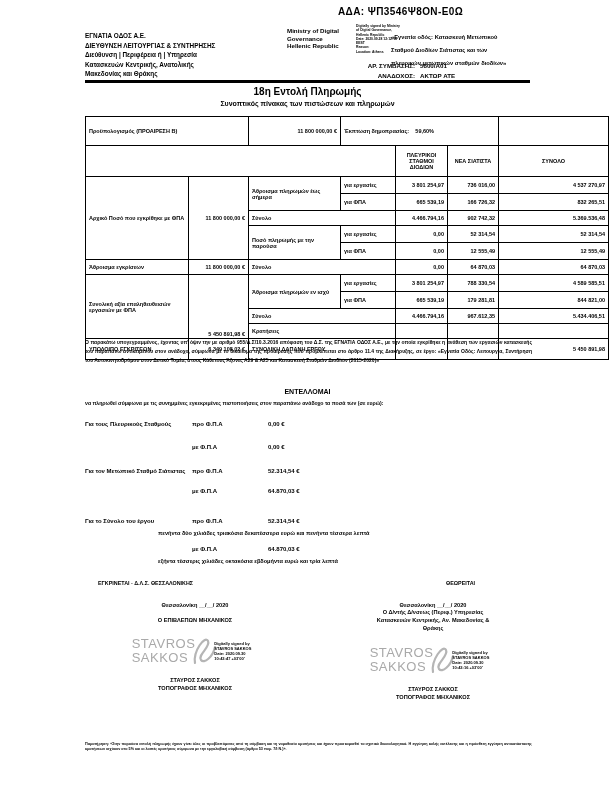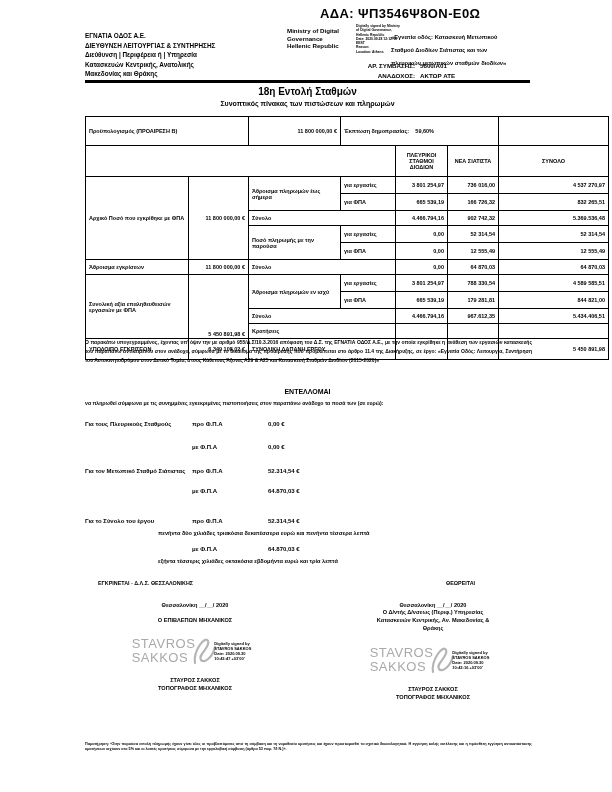--- a/index.html
+++ b/index.html
@@ -1,20 +1,20 @@
 <!DOCTYPE html>
 <html><head>
 <meta charset="utf-8">
 <style>
   html,body{margin:0;padding:0;background:#e8e8e8;}
   .page{position:relative;width:612px;height:792px;background:#ffffff;margin:0 auto;
         font-family:"Liberation Sans",sans-serif;color:#000;overflow:hidden;}
   .b{font-weight:bold;}
   
-  .ada{position:absolute;left:320px;top:6px;font-size:13px;letter-spacing:.4px;}
+  .ada{position:absolute;left:338px;top:6px;font-size:10px;letter-spacing:.4px;}
   .org{position:absolute;left:85px;top:31px;font-size:6.4px;font-weight:bold;line-height:9.6px;width:190px;}
   .ministry{position:absolute;left:287px;top:27px;width:66px;font-size:6.2px;font-weight:bold;line-height:7.6px;}
   .stamp{position:absolute;left:356px;top:24px;width:57px;font-size:3.4px;font-weight:bold;line-height:4.3px;}
   .project{position:absolute;left:391px;top:31px;width:150px;font-size:5.8px;font-weight:bold;line-height:13px;}
   .kv{position:absolute;font-size:6.2px;font-weight:bold;display:flex;}
   .kv .k{width:58px;text-align:right;}
   .kv .v{margin-left:5px;}
   .rule{position:absolute;left:85px;top:80px;width:445px;height:2.5px;background:#000;}
   .title{position:absolute;left:85px;top:86px;width:445px;text-align:center;font-size:10px;font-weight:bold;}
   .subtitle{position:absolute;left:85px;top:100px;width:445px;text-align:center;font-size:7px;font-weight:bold;}
@@ -97,21 +97,21 @@
     <span class="k">ΑΡ. ΣΥΜΒΑΣΗΣ:</span>
     <span class="v">5800/Α01</span>
   </div>
   <div class="kv" style="left:357px;top:71.5px;">
     <span class="k">ΑΝΑΔΟΧΟΣ:</span>
     <span class="v">ΑΚΤΩΡ ΑΤΕ</span>
   </div>
 
   <div class="rule"></div>
 
-  <div class="title">18η Εντολή Σταθμών</div>
+  <div class="title">18η Εντολή Πληρωμής</div>
   <div class="subtitle">Συνοπτικός πίνακας των πιστώσεων και πληρωμών</div>
 
   <table class="main">
     <colgroup>
       <col style="width:103px">
         <col style="width:60px">
         <col style="width:92px">
       <col style="width:55px">
         <col style="width:52px">
         <col style="width:51px">

